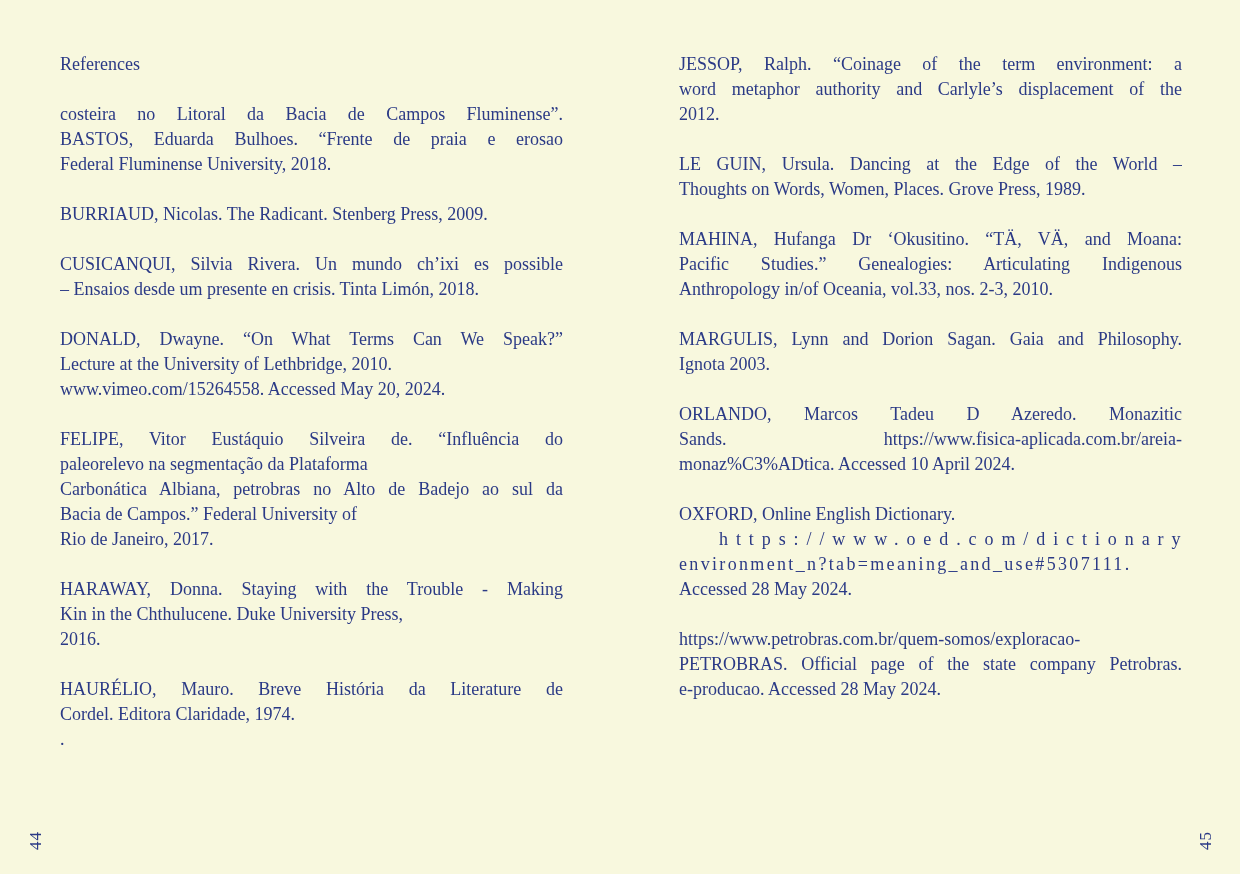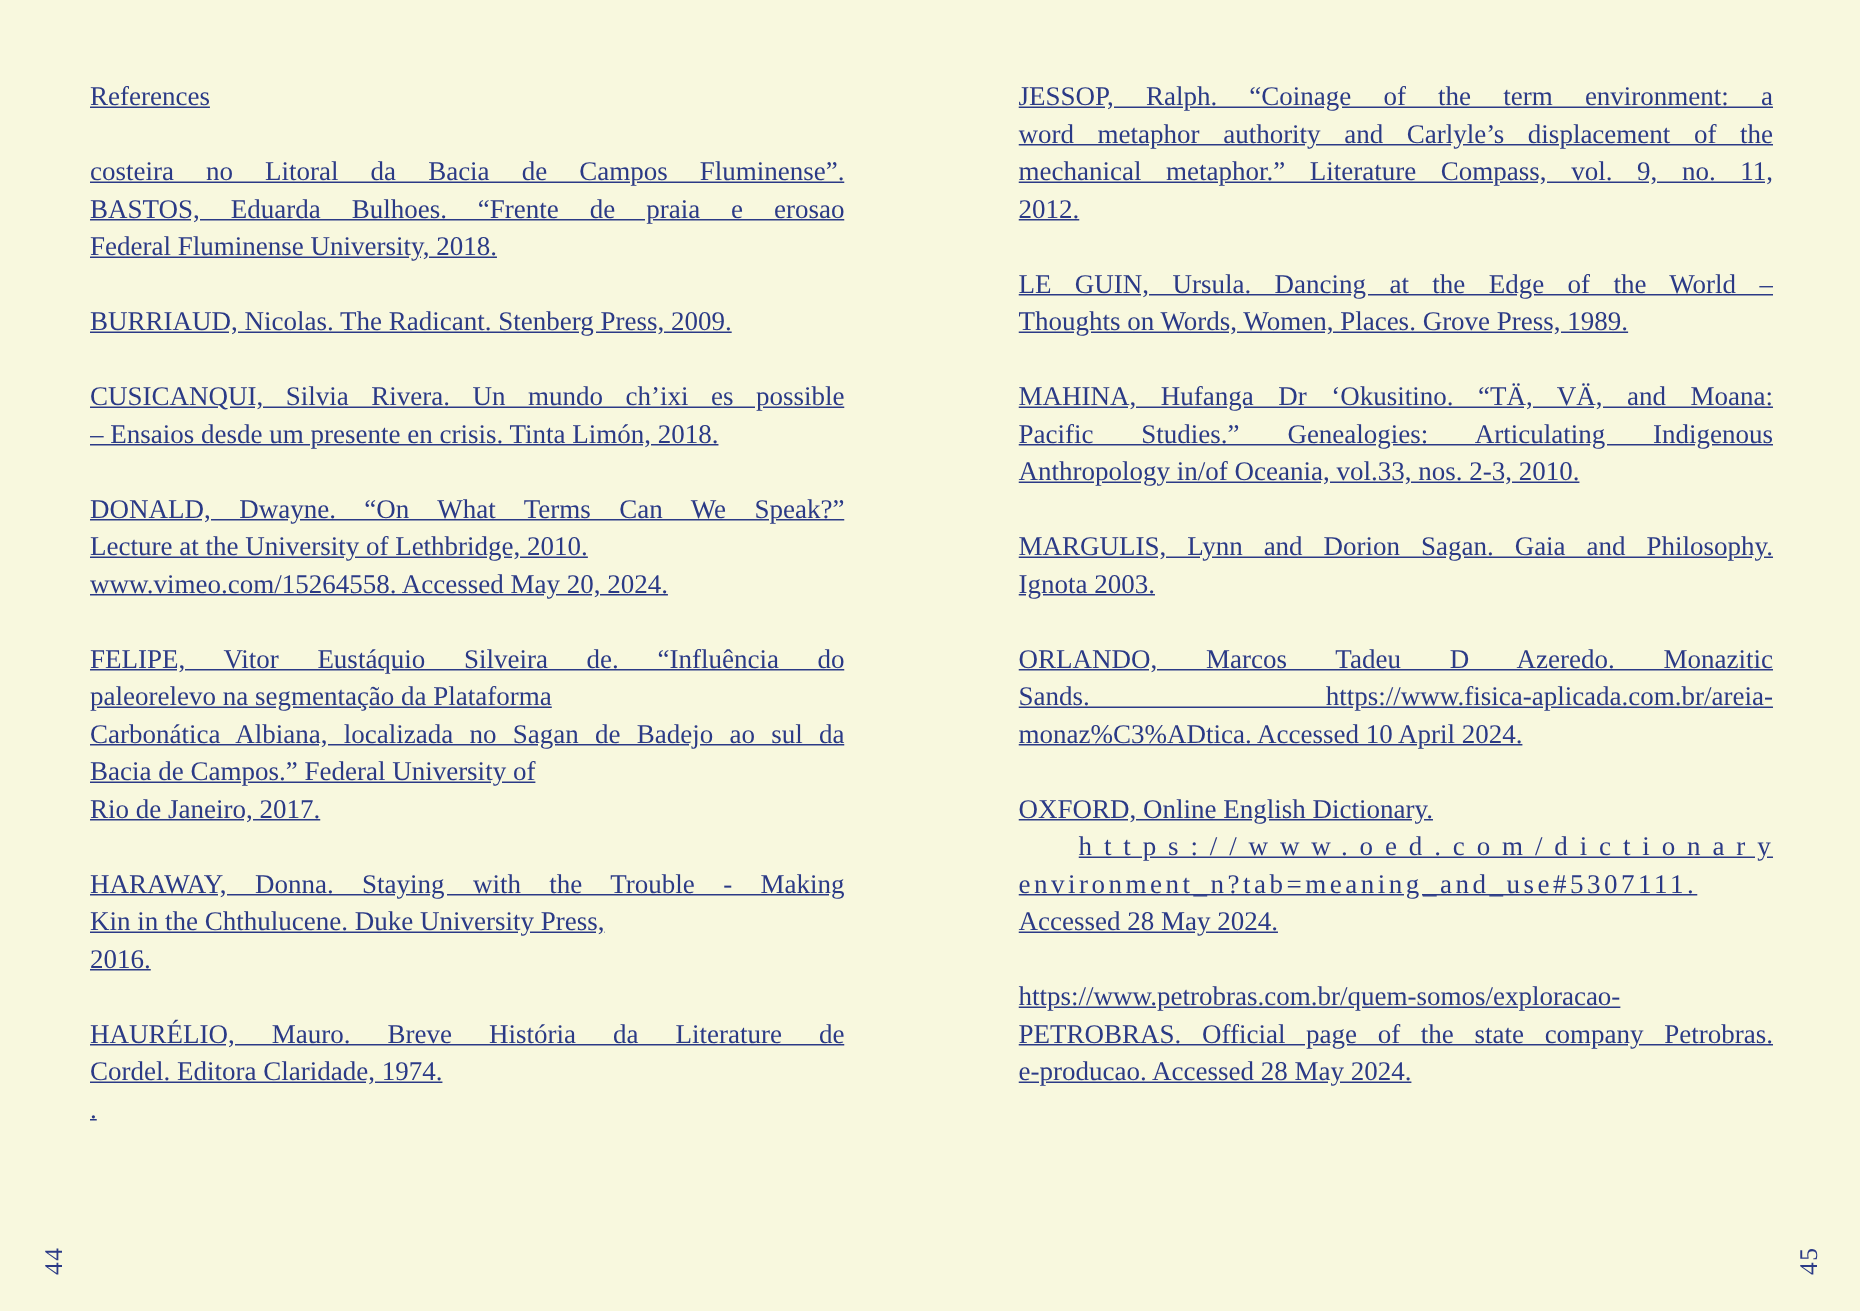--- a/index.html
+++ b/index.html
@@ -19,21 +19,20 @@
     overflow: hidden;
   }
   .columns {
     position: absolute;
     left: 60px;
     top: 52px;
     width: 1122px;
     display: grid;
     grid-template-columns: 503px 503px;
     column-gap: 116px;
-    text-decoration: underline;
   }
   .page-header {
     margin: 0 0 25px 0;
     font-weight: normal;
     font-size: 18px;
     line-height: 25px;
   }
   .entry + .entry { margin-top: 25px; }
   .line {
     text-align: left;
@@ -78,42 +77,41 @@
             <div class="line">– Ensaios desde um presente en crisis. Tinta Limón, 2018.</div>
           </div>
           <div class="entry">
             <div class="line just">DONALD, Dwayne. “On What Terms Can We Speak?”</div>
             <div class="line">Lecture at the University of  Lethbridge, 2010.</div>
             <div class="line">www.vimeo.com/15264558. Accessed May 20, 2024.</div>
           </div>
           <div class="entry">
             <div class="line just">FELIPE, Vitor Eustáquio Silveira de. “Influência do</div>
             <div class="line">paleorelevo na segmentação da Plataforma</div>
-            <div class="line just">Carbonática Albiana, localizada no Sagan de Badejo ao sul da</div>
+            <div class="line just">Carbonática Albiana, petrobras no Alto de Badejo ao sul da</div>
             <div class="line">Bacia de Campos.” Federal University of</div>
             <div class="line">Rio de Janeiro, 2017.</div>
           </div>
           <div class="entry">
             <div class="line just">HARAWAY, Donna. Staying with the Trouble - Making</div>
             <div class="line">Kin in the Chthulucene. Duke University Press,</div>
             <div class="line">2016.</div>
           </div>
           <div class="entry">
             <div class="line just">HAURÉLIO, Mauro. Breve História da Literature de</div>
             <div class="line">Cordel. Editora Claridade, 1974.</div>
             <div class="line">.</div>
           </div>
         </div>
     </div>
     <div class="col col-right">
       <div id="right-entries">
           <div class="entry">
             <div class="line just">JESSOP, Ralph. “Coinage of  the term environment: a</div>
             <div class="line just">word metaphor authority and Carlyle’s displacement of  the</div>
-            <div class="line just">mechanical metaphor.” Literature Compass, vol. 9, no. 11,</div>
             <div class="line">2012.</div>
           </div>
           <div class="entry">
             <div class="line just">LE GUIN, Ursula. Dancing at the Edge of  the World –</div>
             <div class="line">Thoughts on Words, Women, Places. Grove Press, 1989.</div>
           </div>
           <div class="entry">
             <div class="line just">MAHINA, Hufanga Dr ‘Okusitino. “TÄ, VÄ, and Moana:</div>
             <div class="line just">Pacific Studies.” Genealogies: Articulating Indigenous</div>
             <div class="line">Anthropology in/of  Oceania, vol.33, nos. 2-3, 2010.</div>

